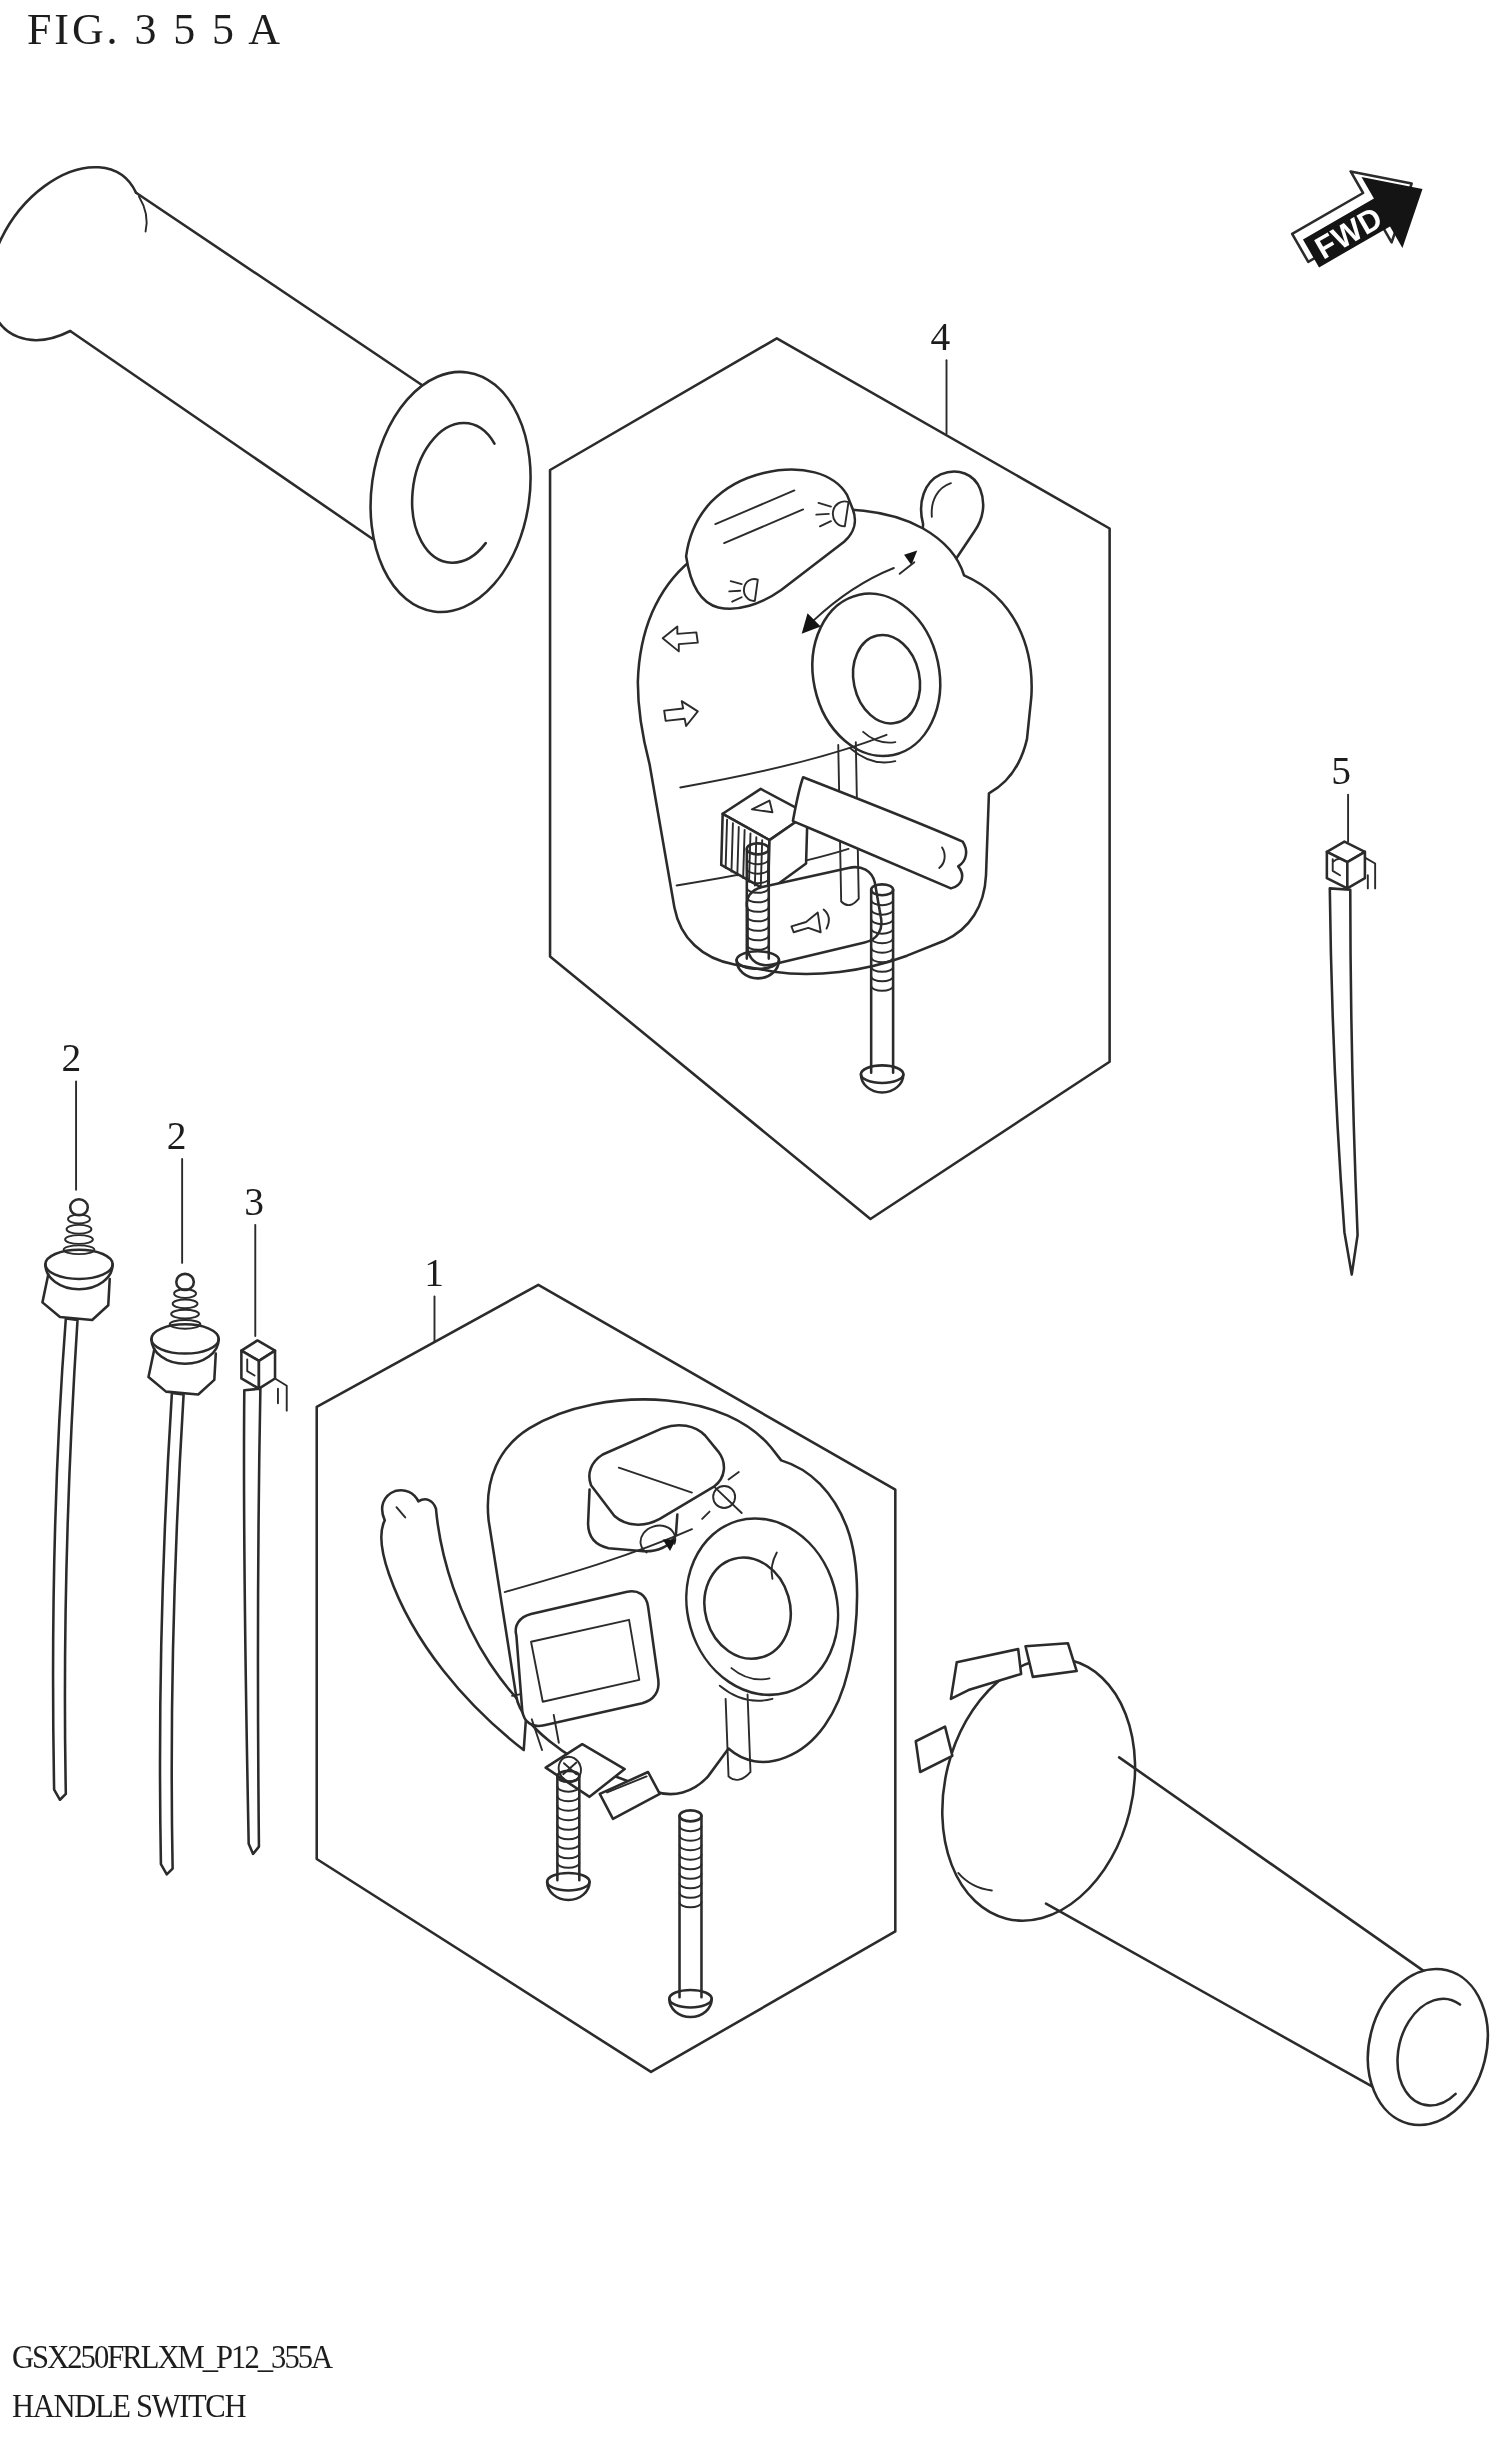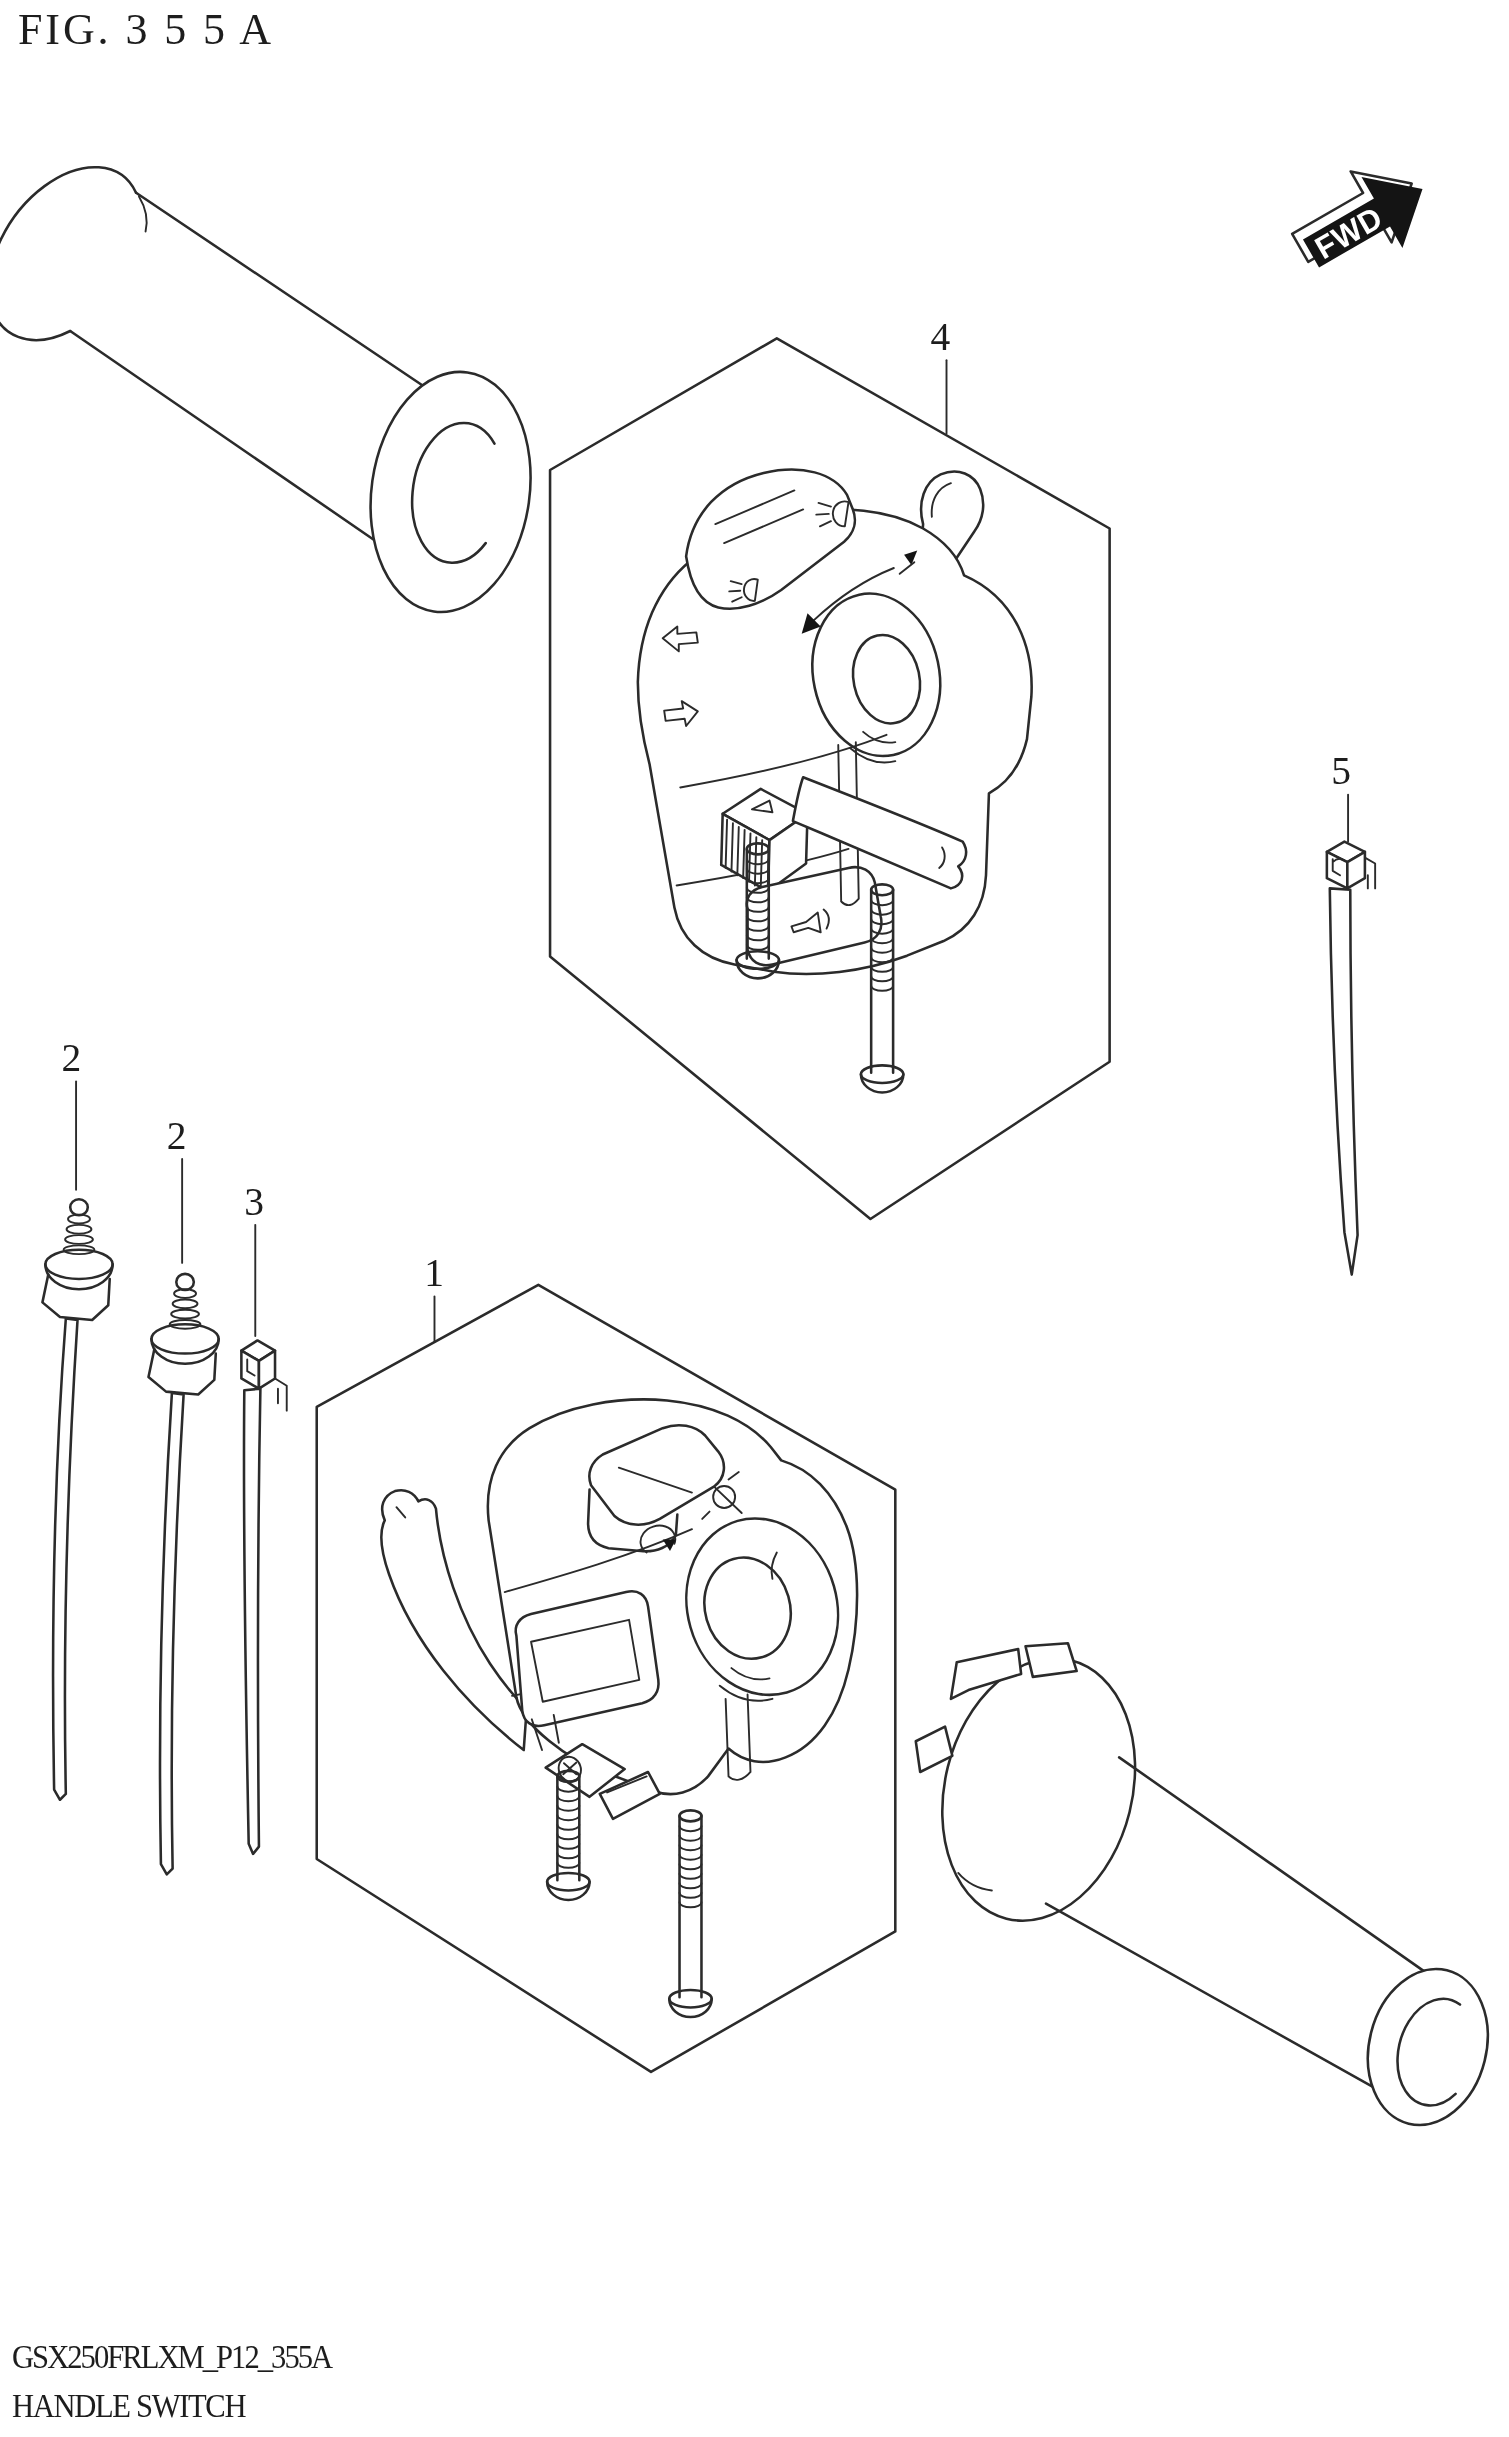--- a/index.html
+++ b/index.html
@@ -1,18 +1,18 @@
 <!DOCTYPE html>
 <html style="font-size:11.7px"><head>
 <meta charset="utf-8">
 <style>
   html,body{margin:0;padding:0;background:#ffffff;}
   .page{position:relative;width:1509px;height:2438px;background:#fff;overflow:hidden;
         font-family:"Liberation Serif", serif;color:#1d1d1d;}
-  .fig-title{position:absolute;left:18px;top:4.4px;font-size:44px;letter-spacing:2.9px;white-space:pre;}
+  .fig-title{position:absolute;left:27px;top:4.4px;font-size:44px;letter-spacing:2.9px;white-space:pre;}
   .footer{position:absolute;left:11.7px;white-space:pre;transform-origin:0 50%;}
   .footer.code{top:2338px;font-size:34px;letter-spacing:-2.2px;transform:scaleX(.90);}
   .footer.caption{top:2387px;font-size:34px;letter-spacing:-1.5px;transform:scaleX(.90);}
   svg{position:absolute;left:0;top:0;}
   .ln{stroke:#2b2b2b;fill:none;stroke-width:3.5;stroke-linecap:round;stroke-linejoin:round;}
   .fine{stroke-width:2.6;}
   .wfill{fill:#ffffff;}
   .blk{fill:#141414;stroke:none;}
   .callout{font-family:"Liberation Serif",serif;font-size:54px;fill:#1d1d1d;}
   .fwdtext{font-family:"Liberation Sans",sans-serif;font-weight:bold;font-size:43px;fill:#ffffff;letter-spacing:1px;}

